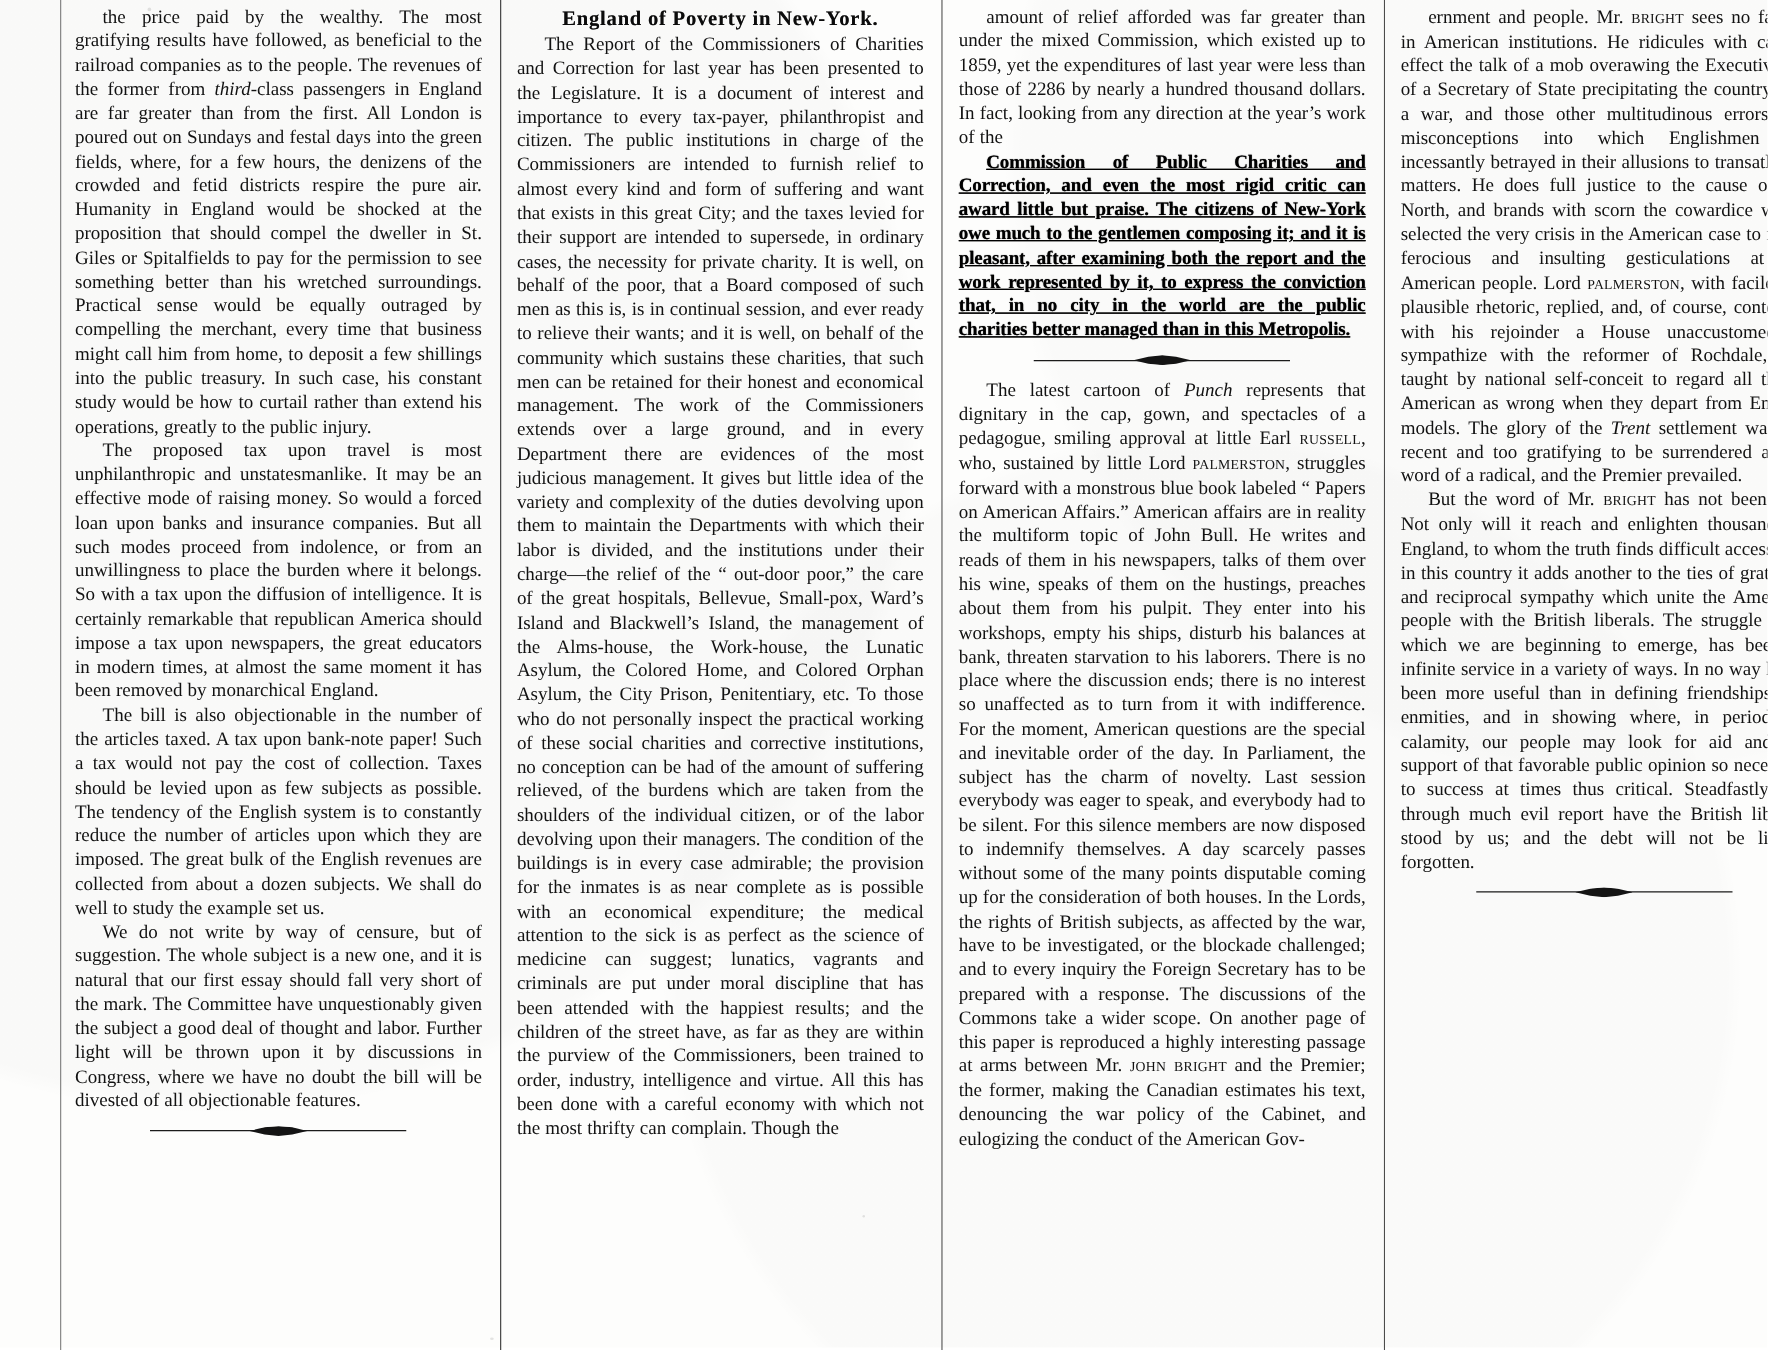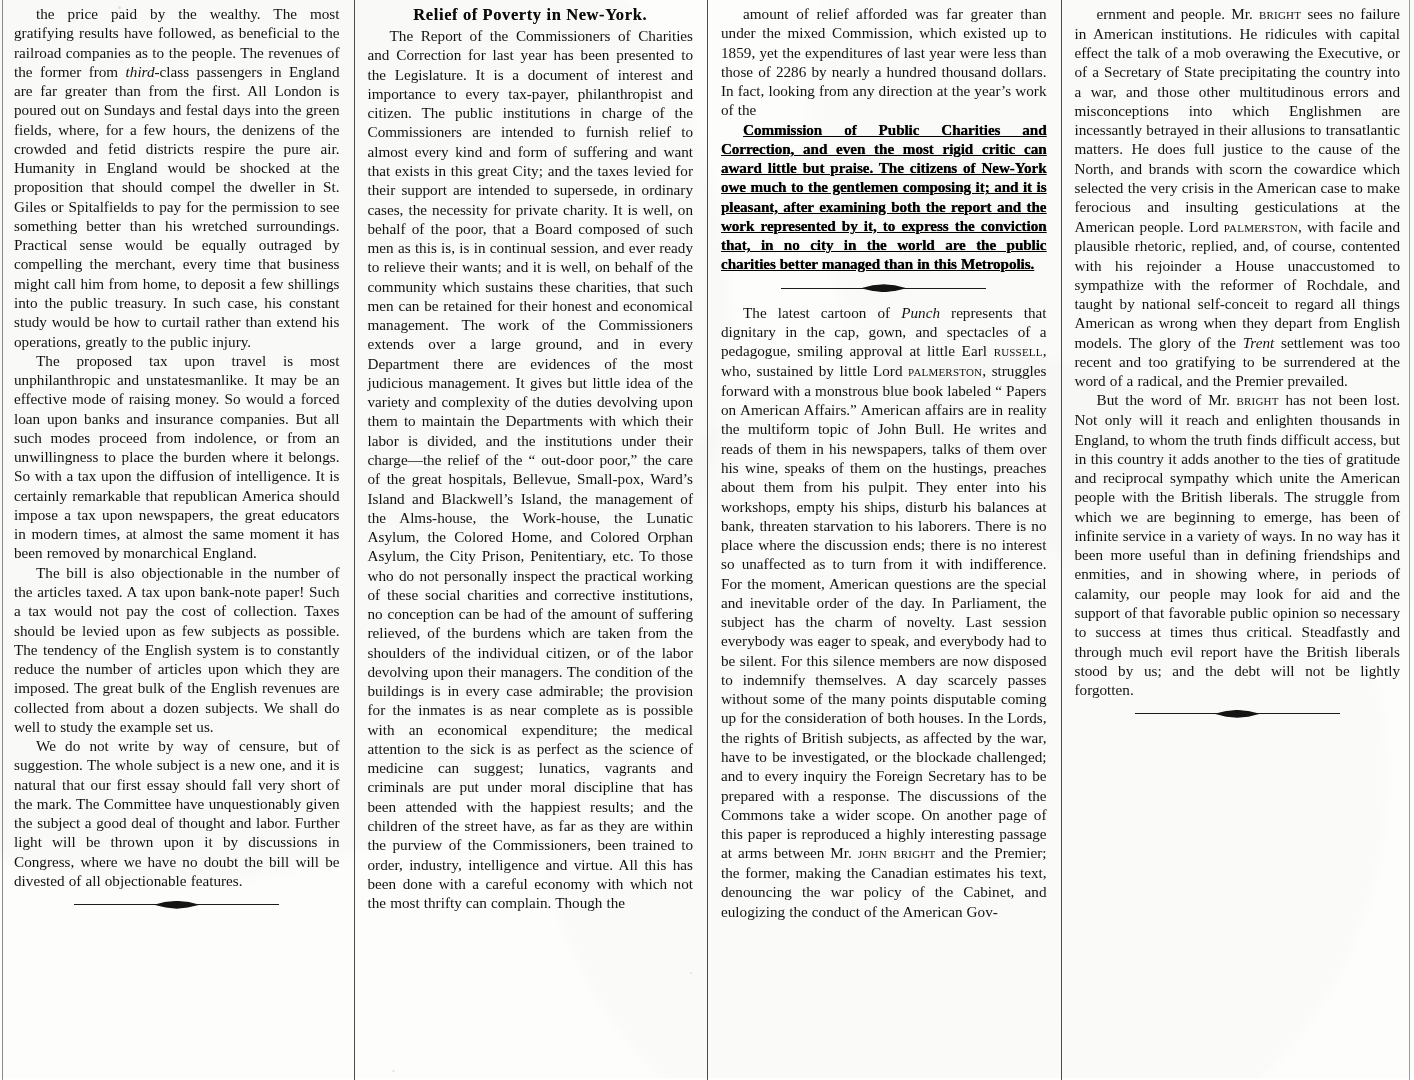--- a/index.html
+++ b/index.html
@@ -21,20 +21,21 @@
     position: relative;
     width: 1414px;
     height: 1078px;
     background: #fdfdfc;
     
     background-image:
       radial-gradient(circle at 12% 30%, rgba(0,0,0,0.014) 0 38%, rgba(0,0,0,0) 39%),
       radial-gradient(circle at 68% 72%, rgba(0,0,0,0.012) 0 34%, rgba(0,0,0,0) 35%),
       radial-gradient(circle at 92% 12%, rgba(0,0,0,0.010) 0 30%, rgba(0,0,0,0) 31%);
     box-sizing: border-box;
+    padding-left: 46px;
   }
 
   #columns {
     display: flex;
     width: 1414px;
     height: 1080px;
     box-sizing: border-box;
   }
 
   .col {
@@ -162,21 +163,21 @@
       <p class="para softtext">The proposed tax upon travel is most unphilanthropic and unstatesmanlike. It may be an effective mode of raising money. So would a forced loan upon banks and insurance companies. But all such modes proceed from indolence, or from an unwillingness to place the burden where it belongs. So with a tax upon the diffusion of intelligence. It is certainly remarkable that republican America should impose a tax upon newspapers, the great educators in modern times, at almost the same moment it has been removed by monarchical England.</p>
       <p class="para softtext">The bill is also objectionable in the number of the articles taxed. A tax upon bank-note paper! Such a tax would not pay the cost of collection. Taxes should be levied upon as few subjects as possible. The tendency of the English system is to constantly reduce the number of articles upon which they are imposed. The great bulk of the English revenues are collected from about a dozen subjects. We shall do well to study the example set us.</p>
       <p class="para softtext">We do not write by way of censure, but of suggestion. The whole subject is a new one, and it is natural that our first essay should fall very short of the mark. The Committee have unquestionably given the subject a good deal of thought and labor. Further light will be thrown upon it by discussions in Congress, where we have no doubt the bill will be divested of all objectionable features.</p>
       <div class="endrule">
         <div class="bar"></div>
         <div class="lens"></div>
       </div>
     </div>
 
     <div class="col">
-      <h2 class="headline">Relief of Poverty in New-York.</h2>
+      <h2 class="headline">England of Poverty in New-York.</h2>
       <p class="para softtext">The Report of the Commissioners of Charities and Correction for last year has been presented to the Legislature. It is a document of interest and importance to every tax-payer, philanthropist and citizen. The public institutions in charge of the Commissioners are intended to furnish relief to almost every kind and form of suffering and want that exists in this great City; and the taxes levied for their support are intended to supersede, in ordinary cases, the necessity for private charity. It is well, on behalf of the poor, that a Board composed of such men as this is, is in continual session, and ever ready to relieve their wants; and it is well, on behalf of the community which sustains these charities, that such men can be retained for their honest and economical management. The work of the Commissioners extends over a large ground, and in every Department there are evidences of the most judicious management. It gives but little idea of the variety and complexity of the duties devolving upon them to maintain the Departments with which their labor is divided, and the institutions under their charge—the relief of the “ out-door poor,” the care of the great hospitals, Bellevue, Small-pox, Ward’s Island and Blackwell’s Island, the management of the Alms-house, the Work-house, the Lunatic Asylum, the Colored Home, and Colored Orphan Asylum, the City Prison, Penitentiary, etc. To those who do not personally inspect the practical working of these social charities and corrective institutions, no conception can be had of the amount of suffering relieved, of the burdens which are taken from the shoulders of the individual citizen, or of the labor devolving upon their managers. The condition of the buildings is in every case admirable; the provision for the inmates is as near complete as is possible with an economical expenditure; the medical attention to the sick is as perfect as the science of medicine can suggest; lunatics, vagrants and criminals are put under moral discipline that has been attended with the happiest results; and the children of the street have, as far as they are within the purview of the Commissioners, been trained to order, industry, intelligence and virtue. All this has been done with a careful economy with which not the most thrifty can complain. Though the</p>
     </div>
 
     <div class="col">
       <p class="para softtext">amount of relief afforded was far greater than under the mixed Commission, which existed up to 1859, yet the expenditures of last year were less than those of 2286 by nearly a hundred thousand dollars. In fact, looking from any direction at the year’s work of the</p>
       <p class="para softtext inked">Commission of Public Charities and Correction, and even the most rigid critic can award little but praise. The citizens of New-York owe much to the gentlemen composing it; and it is pleasant, after examining both the report and the work represented by it, to express the conviction that, in no city in the world are the public charities better managed than in this Metropolis.</p>
       <div class="endrule">
         <div class="bar"></div>
         <div class="lens"></div>
       </div>

